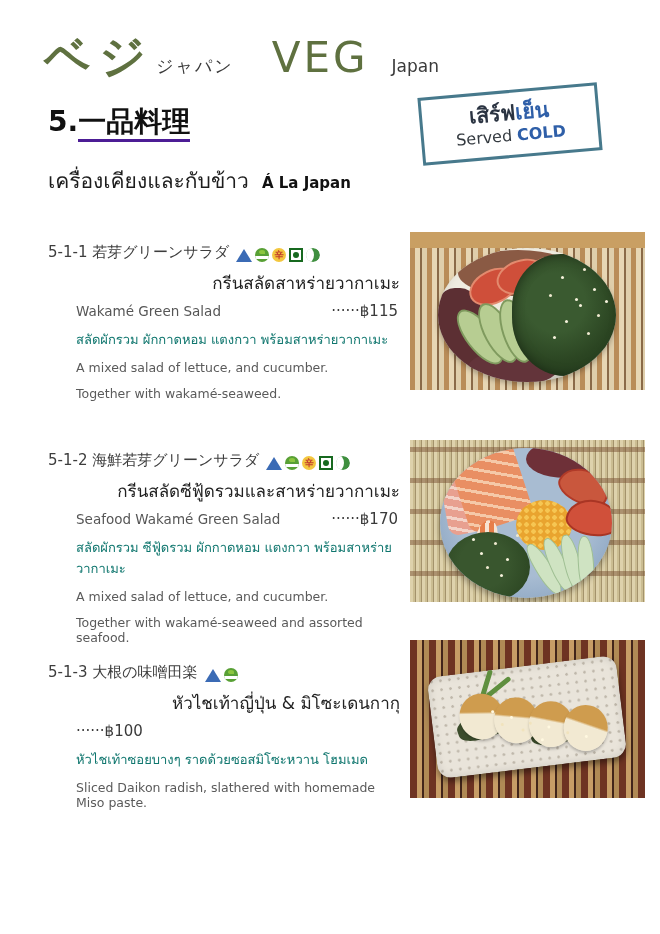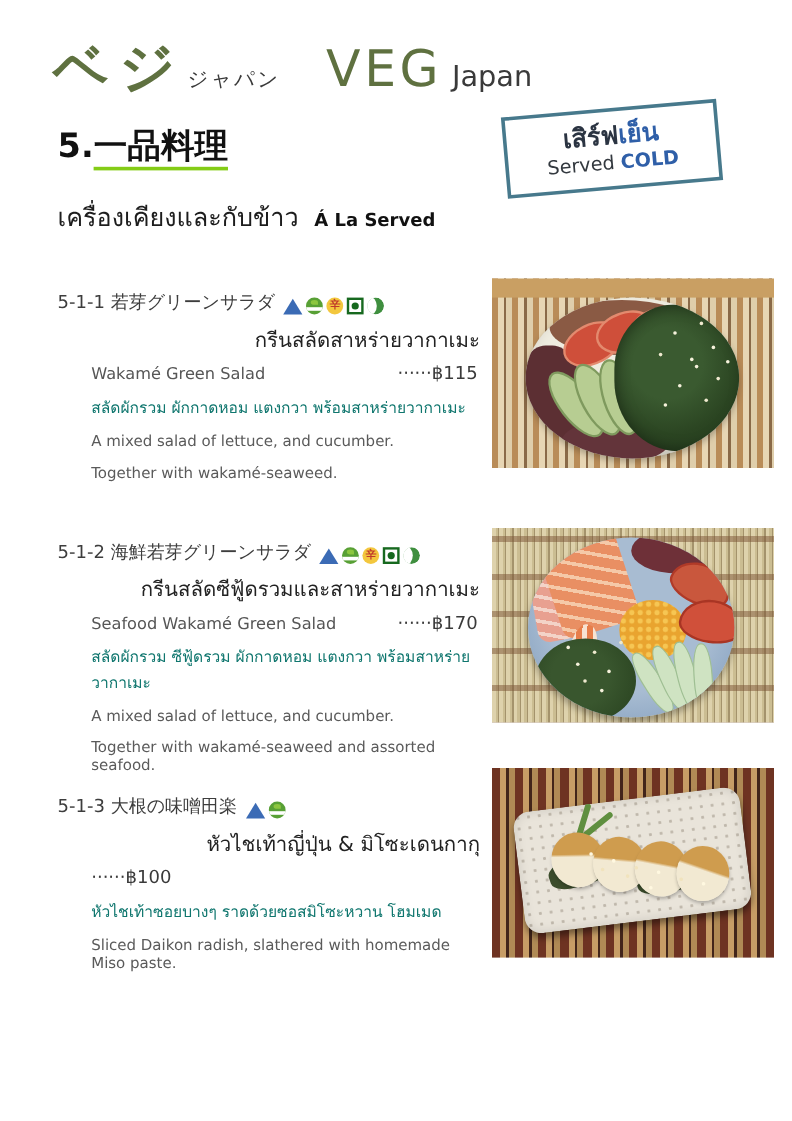--- a/index.html
+++ b/index.html
@@ -7,34 +7,34 @@
     position:relative;width:660px;height:934px;margin:0 auto;
     background:#ffffff;overflow:hidden;
     font-family:"DejaVu Sans","Liberation Sans",sans-serif;
     color:#333;
   }
   
   .logo{position:absolute;left:44px;top:26px;display:flex;align-items:baseline;white-space:nowrap;}
   .logo-jp{font-size:46px;font-weight:bold;color:#5f7140;letter-spacing:8px;}
   .logo-jp-sub{font-size:17px;color:#3a3a3a;margin-left:2px;letter-spacing:2px;}
   .logo-en{font-size:42px;color:#5f7140;margin-left:38px;letter-spacing:3px;font-weight:500;}
-  .logo-en-sub{font-size:24px;color:#3a3a3a;margin-left:8px;}
+  .logo-en-sub{font-size:17px;color:#3a3a3a;margin-left:23px;}
   
   .badge{
     position:absolute;left:420px;top:90px;width:158px;
     border:3px solid #47798c;background:#fff;
     transform:rotate(-5deg);text-align:center;padding:7px 8px 8px;
   }
   .badge-thai{font-size:21px;font-weight:bold;color:#2b3442;line-height:1.25;}
   .badge-en{font-size:16px;color:#33393f;line-height:1.3;}
   .badge .accent{color:#2f5fa8;}
   .badge-en .accent{font-weight:bold;}
   
   .section-title{position:absolute;left:48px;top:103px;margin:0;font-size:28px;font-weight:bold;color:#111;}
-  .section-title .underlined{border-bottom:3px solid #84cc16;padding-bottom:1px;}
+  .section-title .underlined{border-bottom:3px solid #4c1d95;padding-bottom:1px;}
   
   .subtitle{position:absolute;left:48px;top:164px;white-space:nowrap;}
   .subtitle-thai{font-size:21px;color:#1d1d1d;}
   .subtitle-en{font-size:15px;font-weight:bold;color:#111;margin-left:8px;}
   
   .item{position:absolute;left:48px;width:352px;}
   .item-title{font-size:15px;color:#3d3d3d;margin:0 0 7px 0;display:flex;align-items:flex-end;}
   .item-icons{display:inline-flex;align-items:center;margin-left:4px;}
   .item-thai{font-size:17px;color:#222;margin:0 0 6px 28px;text-align:right;}
   .item-en-row{display:flex;justify-content:space-between;align-items:baseline;margin:0 0 9px 28px;width:322px;}
@@ -147,21 +147,21 @@
       <span>Served </span><span class="accent">COLD</span>
     </div>
   </div>
 
   <h1 class="section-title">
     <span>5.</span><span class="underlined">一品料理</span>
   </h1>
 
   <div class="subtitle">
     <span class="subtitle-thai">เครื่องเคียงและกับข้าว</span>
-    <span class="subtitle-en">Á La Served</span>
+    <span class="subtitle-en">Á La Japan</span>
   </div>
 
   <section class="item item-1">
     <div class="item-title">
       <span>5-1-1 若芽グリーンサラダ</span>
       <span class="item-icons">
           <span class="icon icon-blue-triangle"></span>
           <span class="icon icon-vegan-badge"></span>
           <span class="icon icon-yellow-badge"></span>
           <span class="icon icon-veg-mark"></span>

